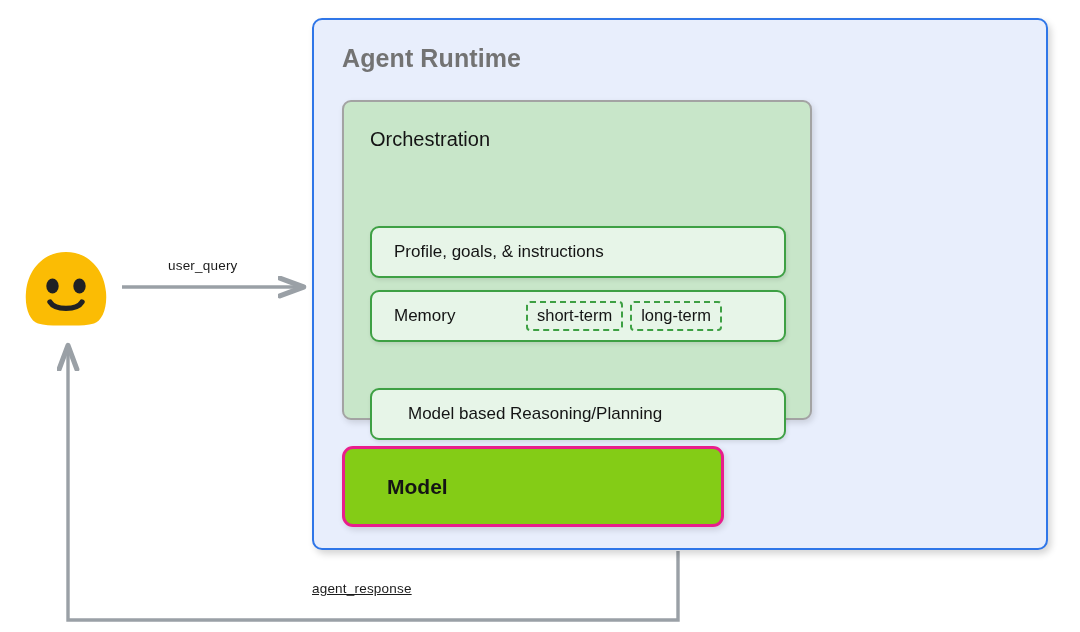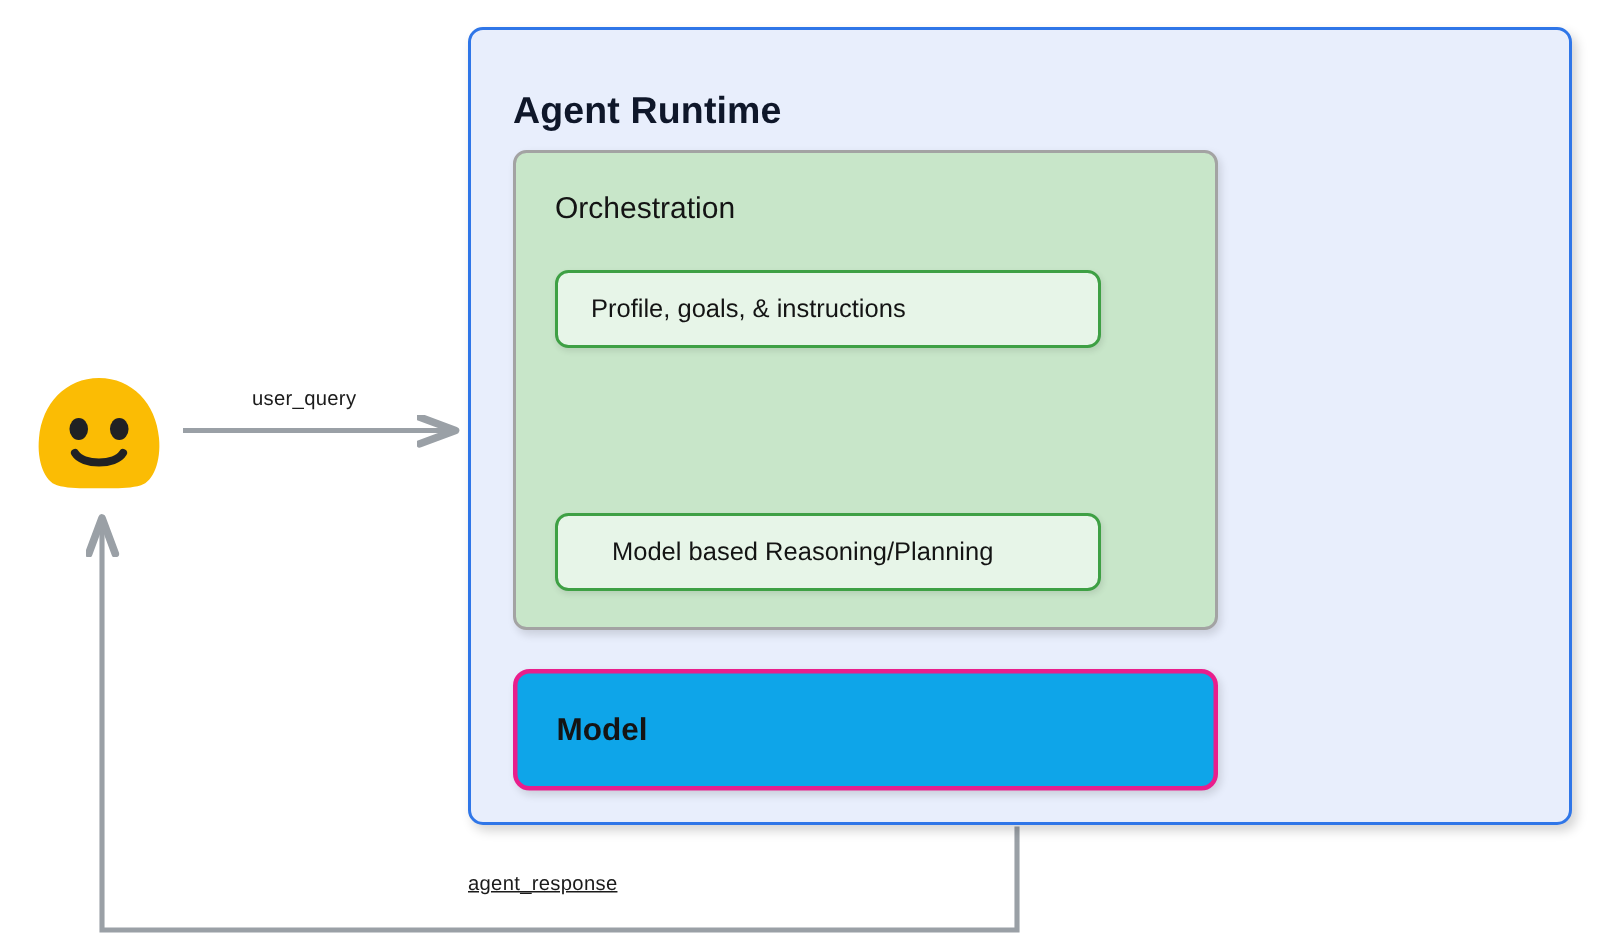--- a/index.html
+++ b/index.html
@@ -25,24 +25,24 @@
     height: 532px;
     background: #e8eefc;
     border: 2px solid #2f76e8;
     border-radius: 10px;
     box-sizing: border-box;
     box-shadow: 3px 4px 7px rgba(0,0,0,0.17);
   }
   #agent-runtime-title {
     position: absolute;
     left: 28px;
-    top: 40px;
+    top: 24px;
     font-size: 25px;
     font-weight: 700;
-    color: #0f172a;
+    color: #737373;
     letter-spacing: 0.1px;
   }
 
   
   #orchestration-panel {
     position: absolute;
     left: 28px;
     top: 80px;
     width: 470px;
     height: 320px;
@@ -57,29 +57,30 @@
     left: 26px;
     top: 26px;
     font-size: 20px;
     font-weight: 400;
     color: #141414;
   }
 
   .orch-row {
     position: absolute;
     left: 26px;
-    width: 364px;
+    width: 416px;
     background: #e7f5e8;
     border: 2px solid #3ea044;
     border-radius: 9px;
     box-sizing: border-box;
     display: flex;
     align-items: center;
     padding-left: 22px;
     box-shadow: 1px 2px 4px rgba(0,0,0,0.10);
+    margin-top: 46px;
   }
   #row-profile   { top: 78px;  height: 52px; }
   #row-memory    { top: 142px; height: 52px; }
   #row-reasoning { top: 240px; height: 52px; padding-left: 36px; }
 
   .orch-row-label {
     font-size: 17px;
     color: #141414;
     font-weight: 400;
     white-space: nowrap;
@@ -103,29 +104,29 @@
     color: #141414;
     white-space: nowrap;
     line-height: 1.15;
   }
 
   
   #model-panel {
     position: absolute;
     left: 28px;
     top: 426px;
-    width: 470px;
+    width: 382px;
     height: 81px;
-    background: #0ea5e9;
+    background: #84cc16;
     border: 3px solid #e91e8c;
     border-radius: 11px;
     box-sizing: border-box;
     display: flex;
     align-items: center;
-    padding-left: 26px;
+    padding-left: 42px;
     box-shadow: 2px 3px 6px rgba(0,0,0,0.13);
   }
   #model-title {
     font-size: 21px;
     font-weight: 700;
     color: #141414;
   }
 
   
   #tools-panel {
@@ -207,20 +208,27 @@
   <div id="agent-runtime-title">Agent Runtime</div>
 
   <div id="orchestration-panel">
 
     <div id="orchestration-title">Orchestration</div>
 
     <div class="orch-row" id="row-profile">
       <span class="orch-row-label">Profile, goals, &amp; instructions</span>
     </div>
 
+    <div class="orch-row" id="row-memory">
+      <span class="orch-row-label">Memory</span>
+      <div class="memory-chips">
+        <span class="memory-chip">short-term</span>
+        <span class="memory-chip">long-term</span>
+      </div>
+    </div>
 
     <div class="orch-row" id="row-reasoning">
       <span class="orch-row-label">Model based Reasoning/Planning</span>
     </div>
 
   </div>
 
   <div id="model-panel">
     <span id="model-title">Model</span>
   </div>

